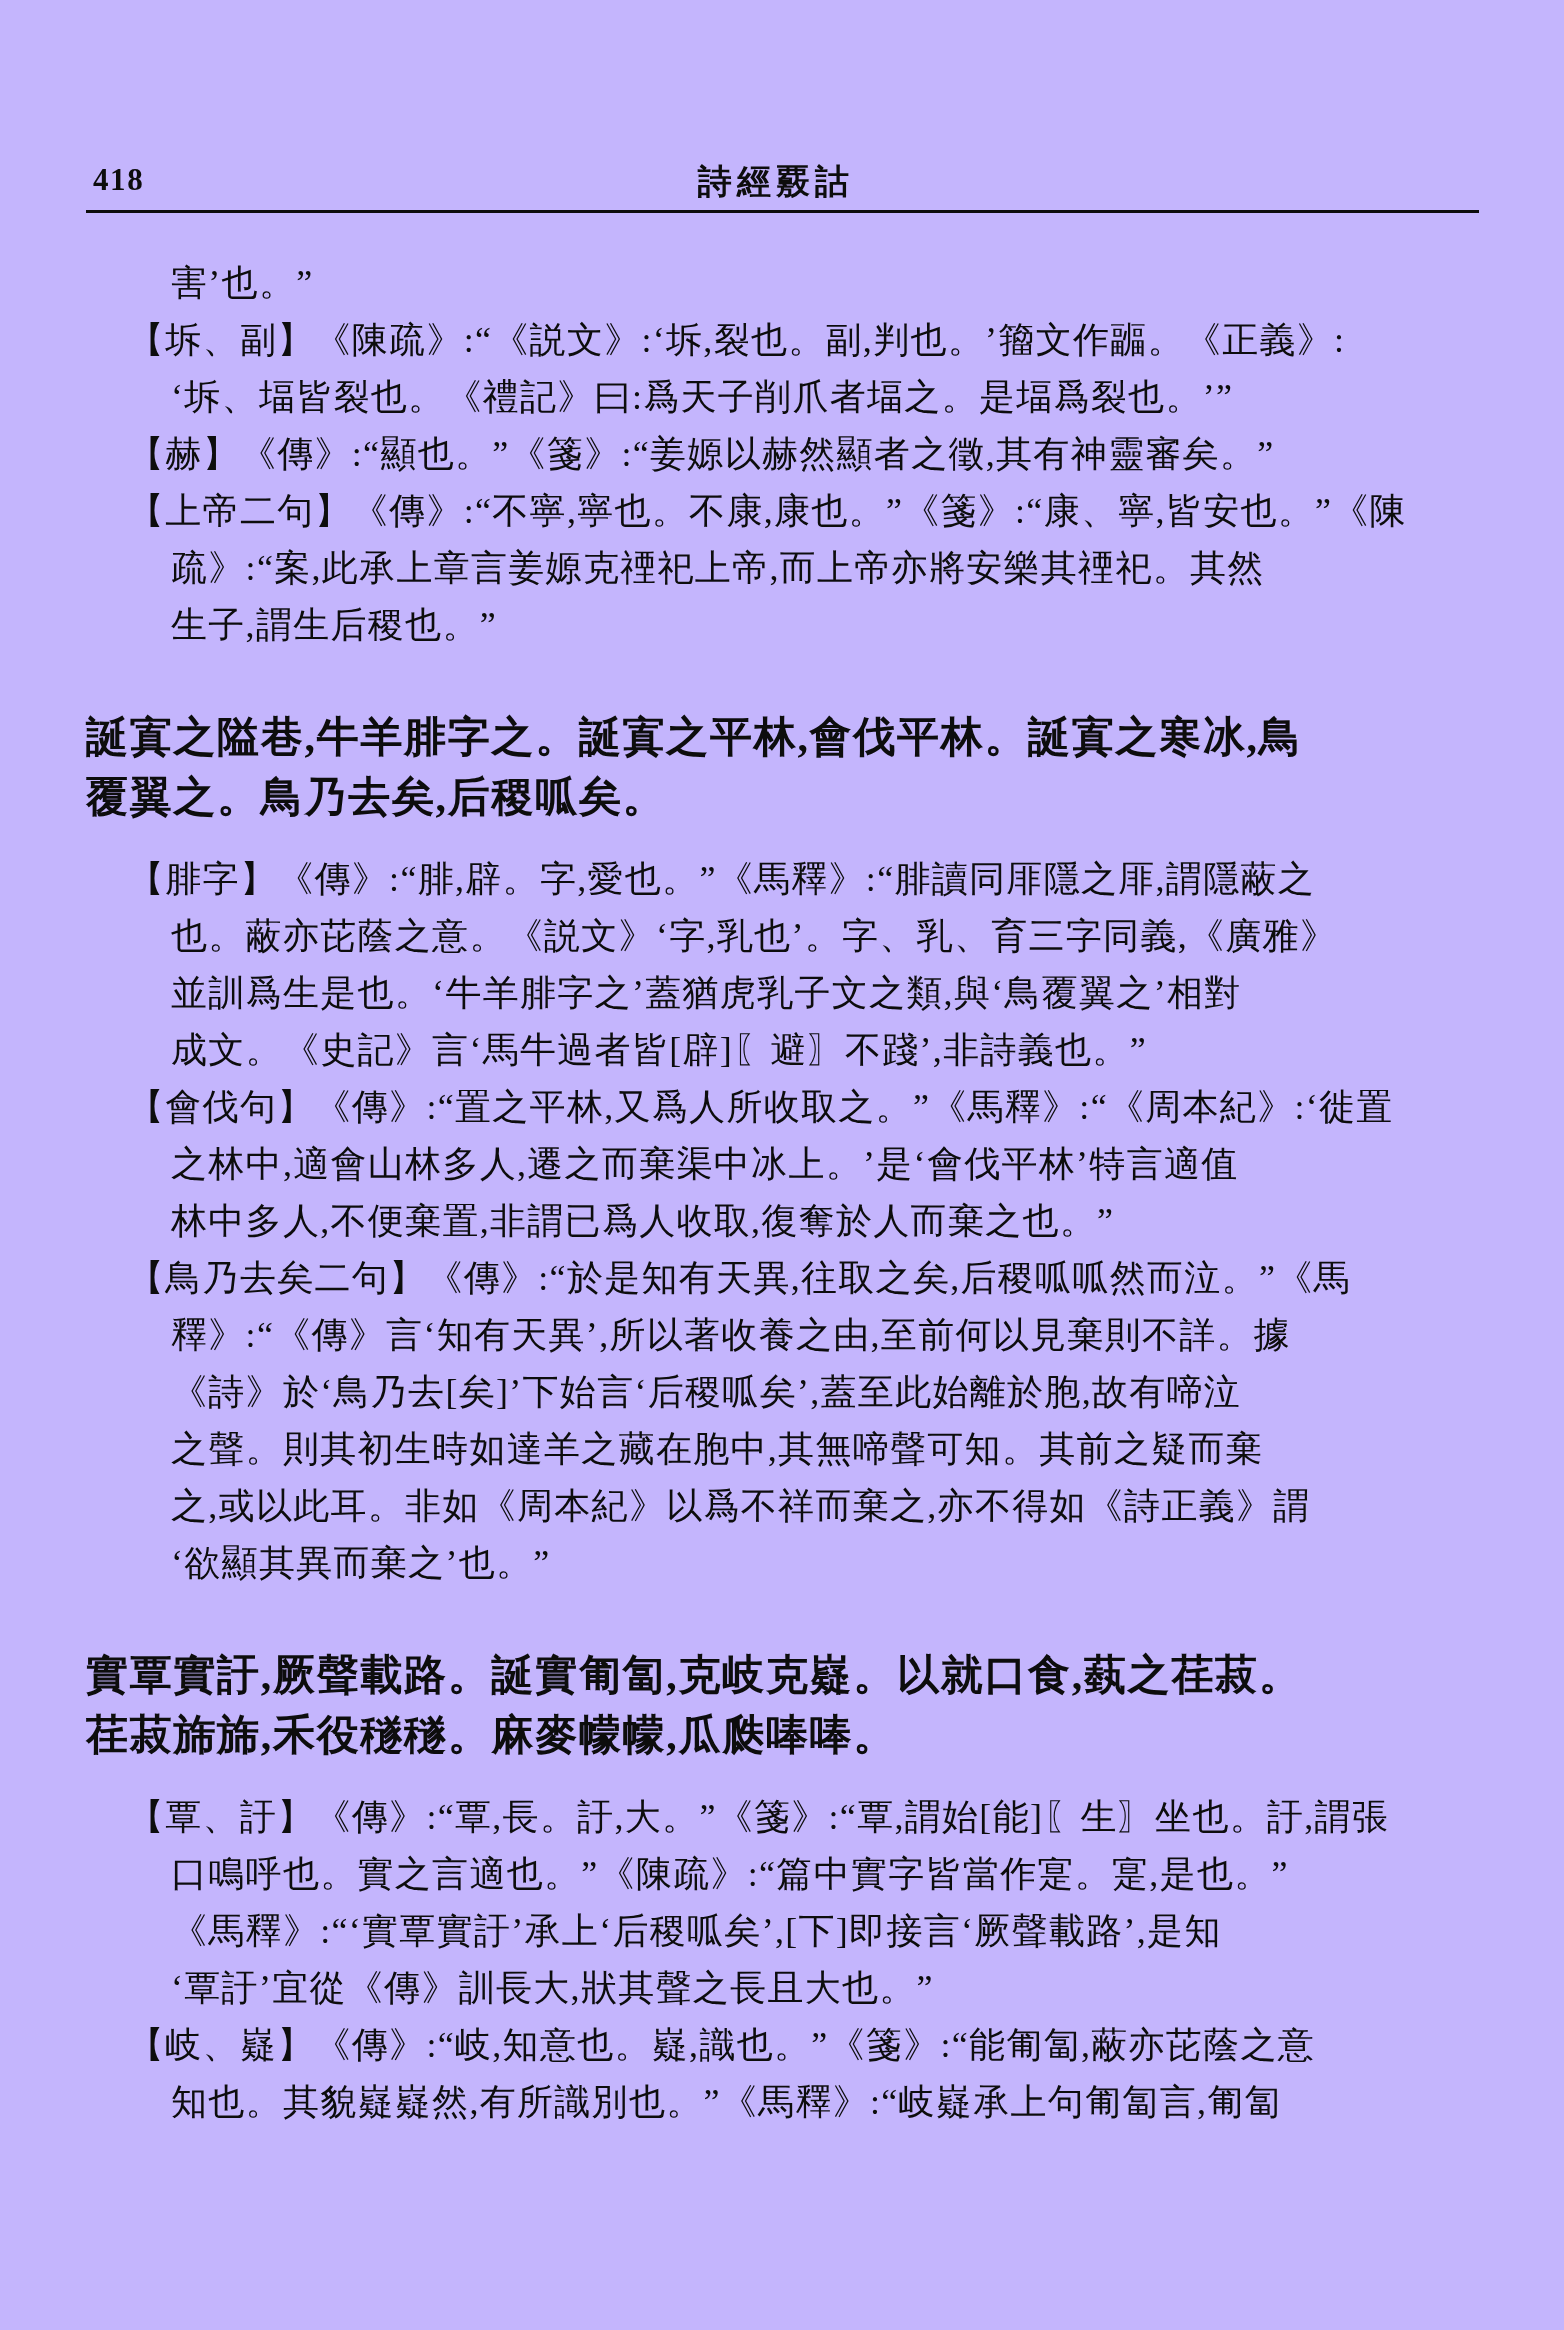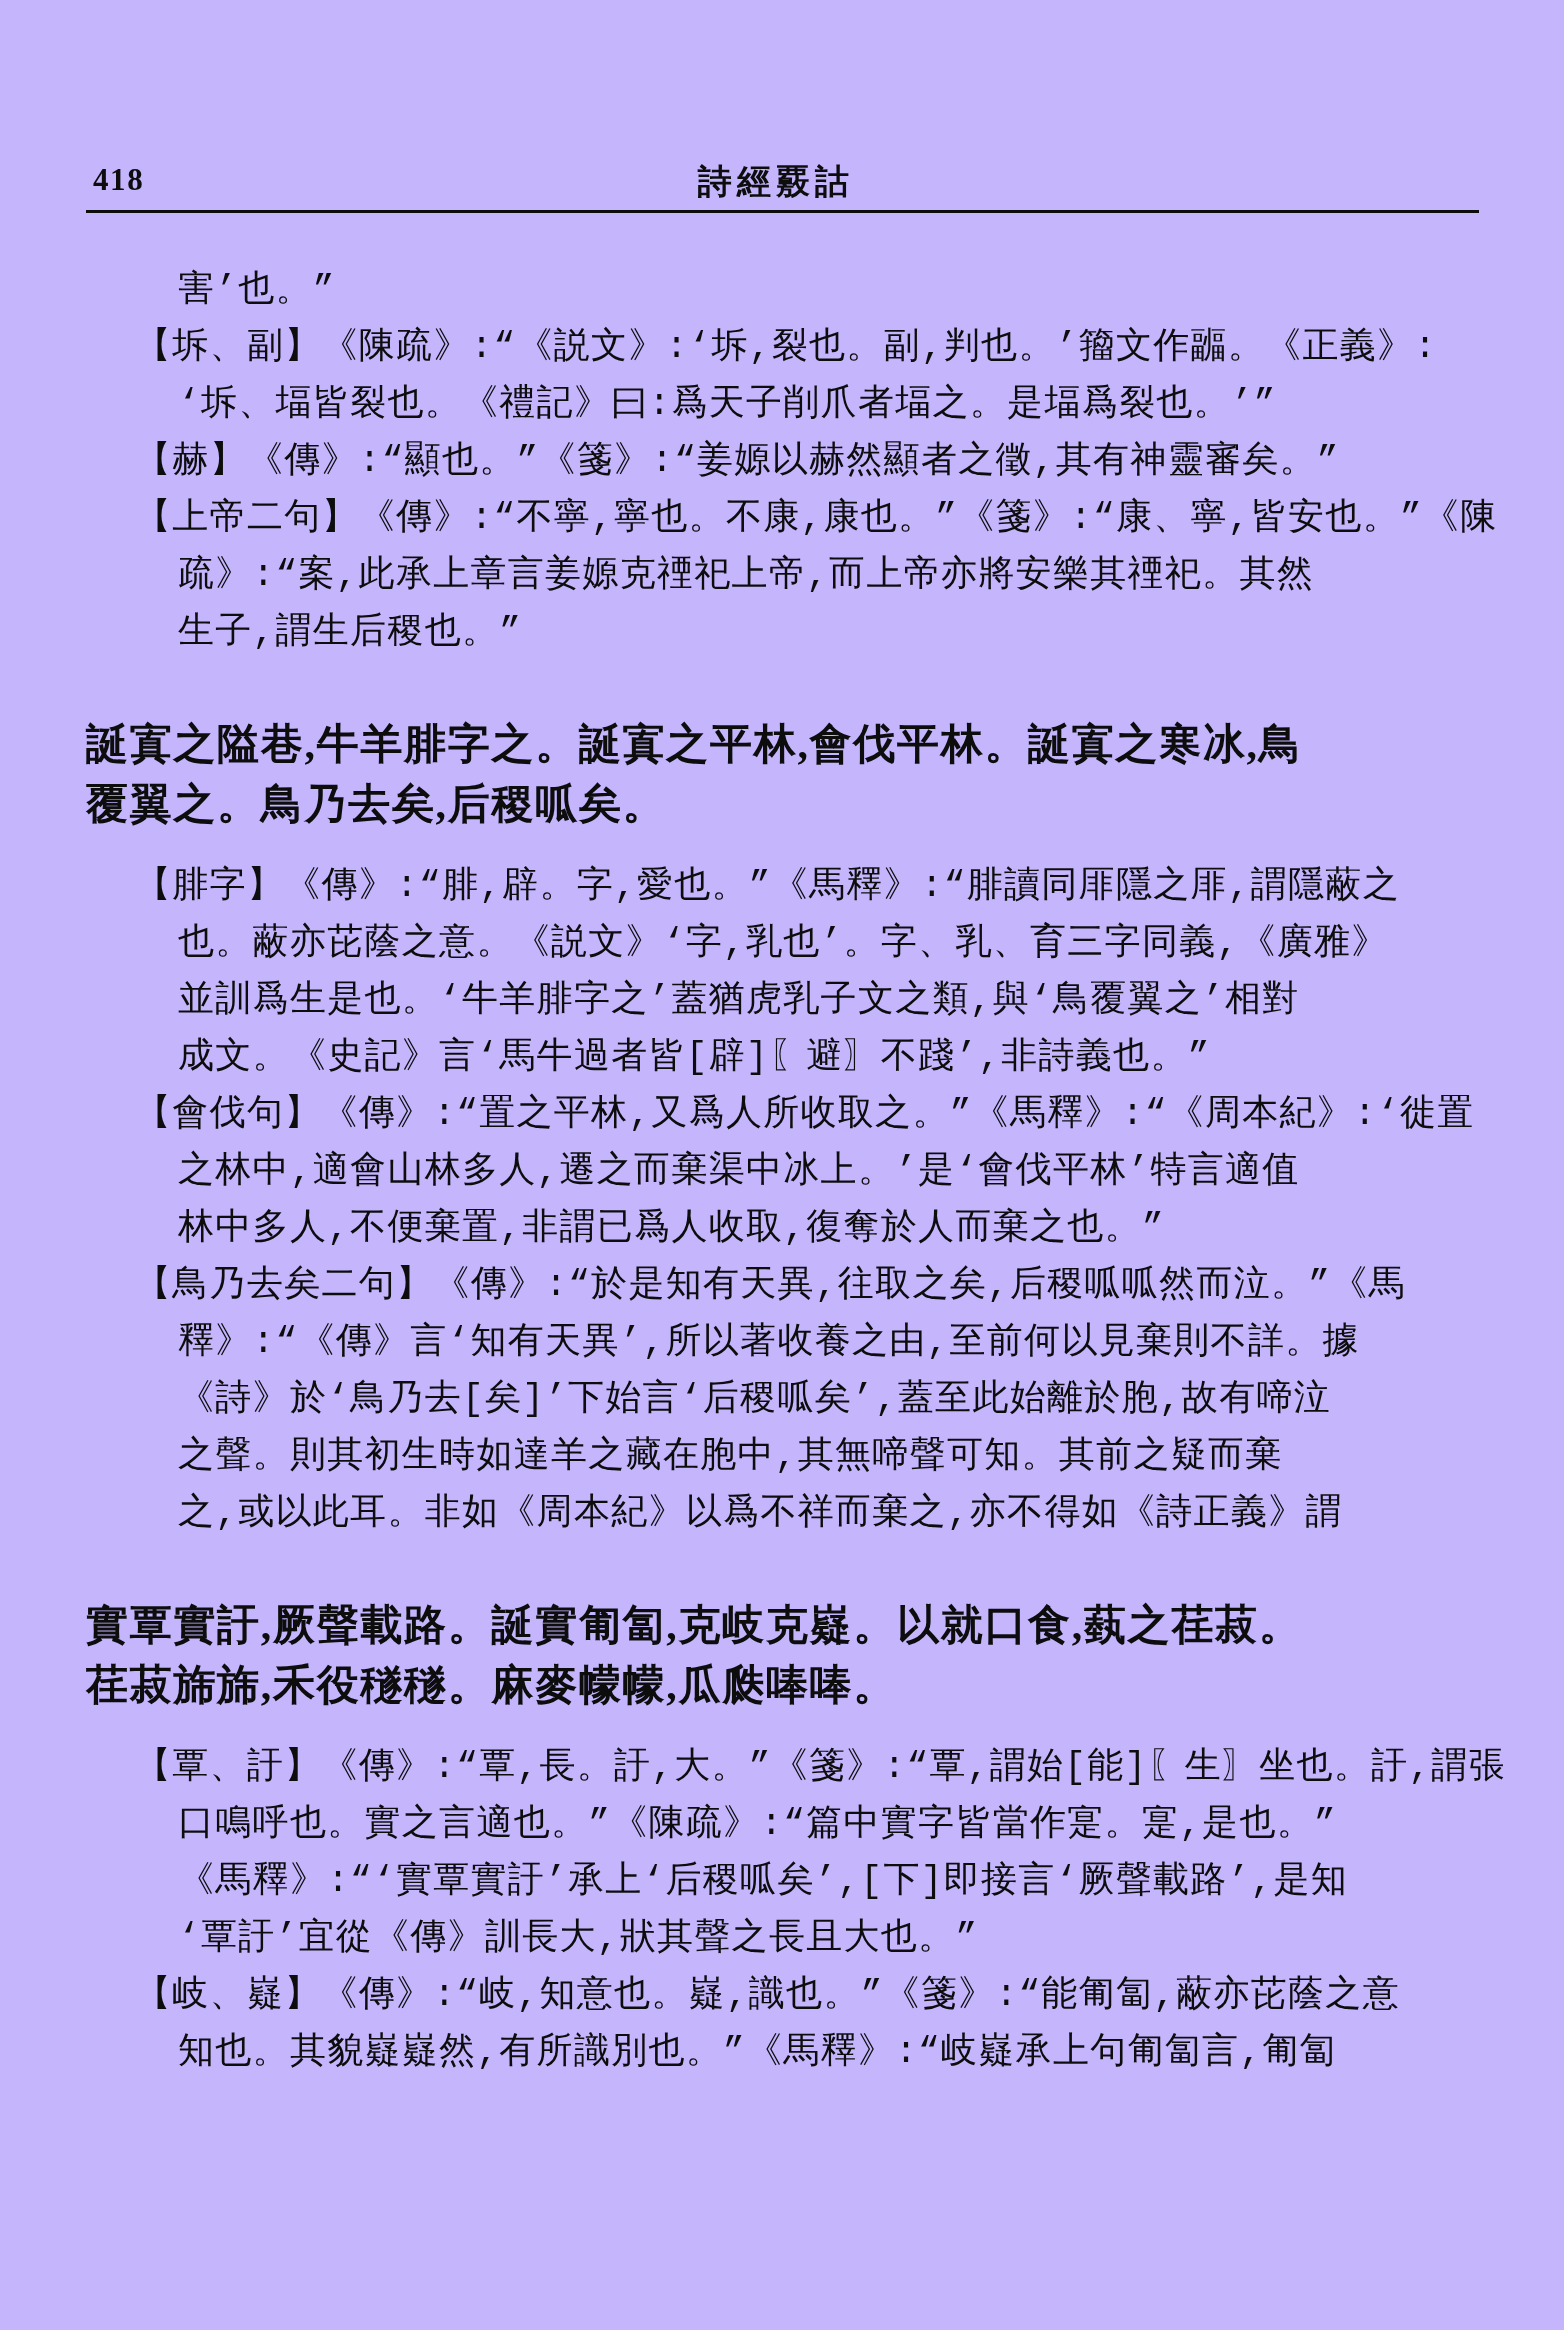--- a/index.html
+++ b/index.html
@@ -70,21 +70,21 @@
   .line.entry { padding-left: 34px; }
   .line.cont  { padding-left: 77px; }
   .poem-block { margin: 53px 0 24px 0; font-family: Liberation Serif, serif; }
   .poem-block .line {
     font-size: 42px;
     line-height: 60px;
     font-weight: 700;
     letter-spacing: 1.7px;
     padding-left: 0;
   }
-  .commentary-block { margin: 15px; font-family: Liberation Mono, monospace; }
+  .commentary-block { margin: 8px; }
 </style>
 </head>
 <body>
 
 <div class="page">
 
   <div class="running-header">
     <span class="page-number">418</span>
     <span class="book-title">詩經覈詁</span>
   </div>
@@ -111,20 +111,21 @@
         <div class="line cont">並訓爲生是也。‘牛羊腓字之’蓋猶虎乳子文之類,與‘鳥覆翼之’相對</div>
         <div class="line cont">成文。《史記》言‘馬牛過者皆[辟]〖避〗不踐’,非詩義也。”</div>
         <div class="line entry">【會伐句】《傳》:“置之平林,又爲人所收取之。”《馬釋》:“《周本紀》:‘徙置</div>
         <div class="line cont">之林中,適會山林多人,遷之而棄渠中冰上。’是‘會伐平林’特言適值</div>
         <div class="line cont">林中多人,不便棄置,非謂已爲人收取,復奪於人而棄之也。”</div>
         <div class="line entry">【鳥乃去矣二句】《傳》:“於是知有天異,往取之矣,后稷呱呱然而泣。”《馬</div>
         <div class="line cont">釋》:“《傳》言‘知有天異’,所以著收養之由,至前何以見棄則不詳。據</div>
         <div class="line cont">《詩》於‘鳥乃去[矣]’下始言‘后稷呱矣’,蓋至此始離於胞,故有啼泣</div>
         <div class="line cont">之聲。則其初生時如達羊之藏在胞中,其無啼聲可知。其前之疑而棄</div>
         <div class="line cont">之,或以此耳。非如《周本紀》以爲不祥而棄之,亦不得如《詩正義》謂</div>
+        <div class="line cont">‘欲顯其異而棄之’也。”</div>
       </div>
       <div class="poem-block">
         <div class="line poem">實覃實訏,厥聲載路。誕實匍匐,克岐克嶷。以就口食,蓺之荏菽。</div>
         <div class="line poem">荏菽旆旆,禾役穟穟。麻麥幪幪,瓜瓞唪唪。</div>
       </div>
       <div class="commentary-block">
         <div class="line entry">【覃、訏】《傳》:“覃,長。訏,大。”《箋》:“覃,謂始[能]〖生〗坐也。訏,謂張</div>
         <div class="line cont">口鳴呼也。實之言適也。”《陳疏》:“篇中實字皆當作寔。寔,是也。”</div>
         <div class="line cont">《馬釋》:“‘實覃實訏’承上‘后稷呱矣’,[下]即接言‘厥聲載路’,是知</div>
         <div class="line cont">‘覃訏’宜從《傳》訓長大,狀其聲之長且大也。”</div>

